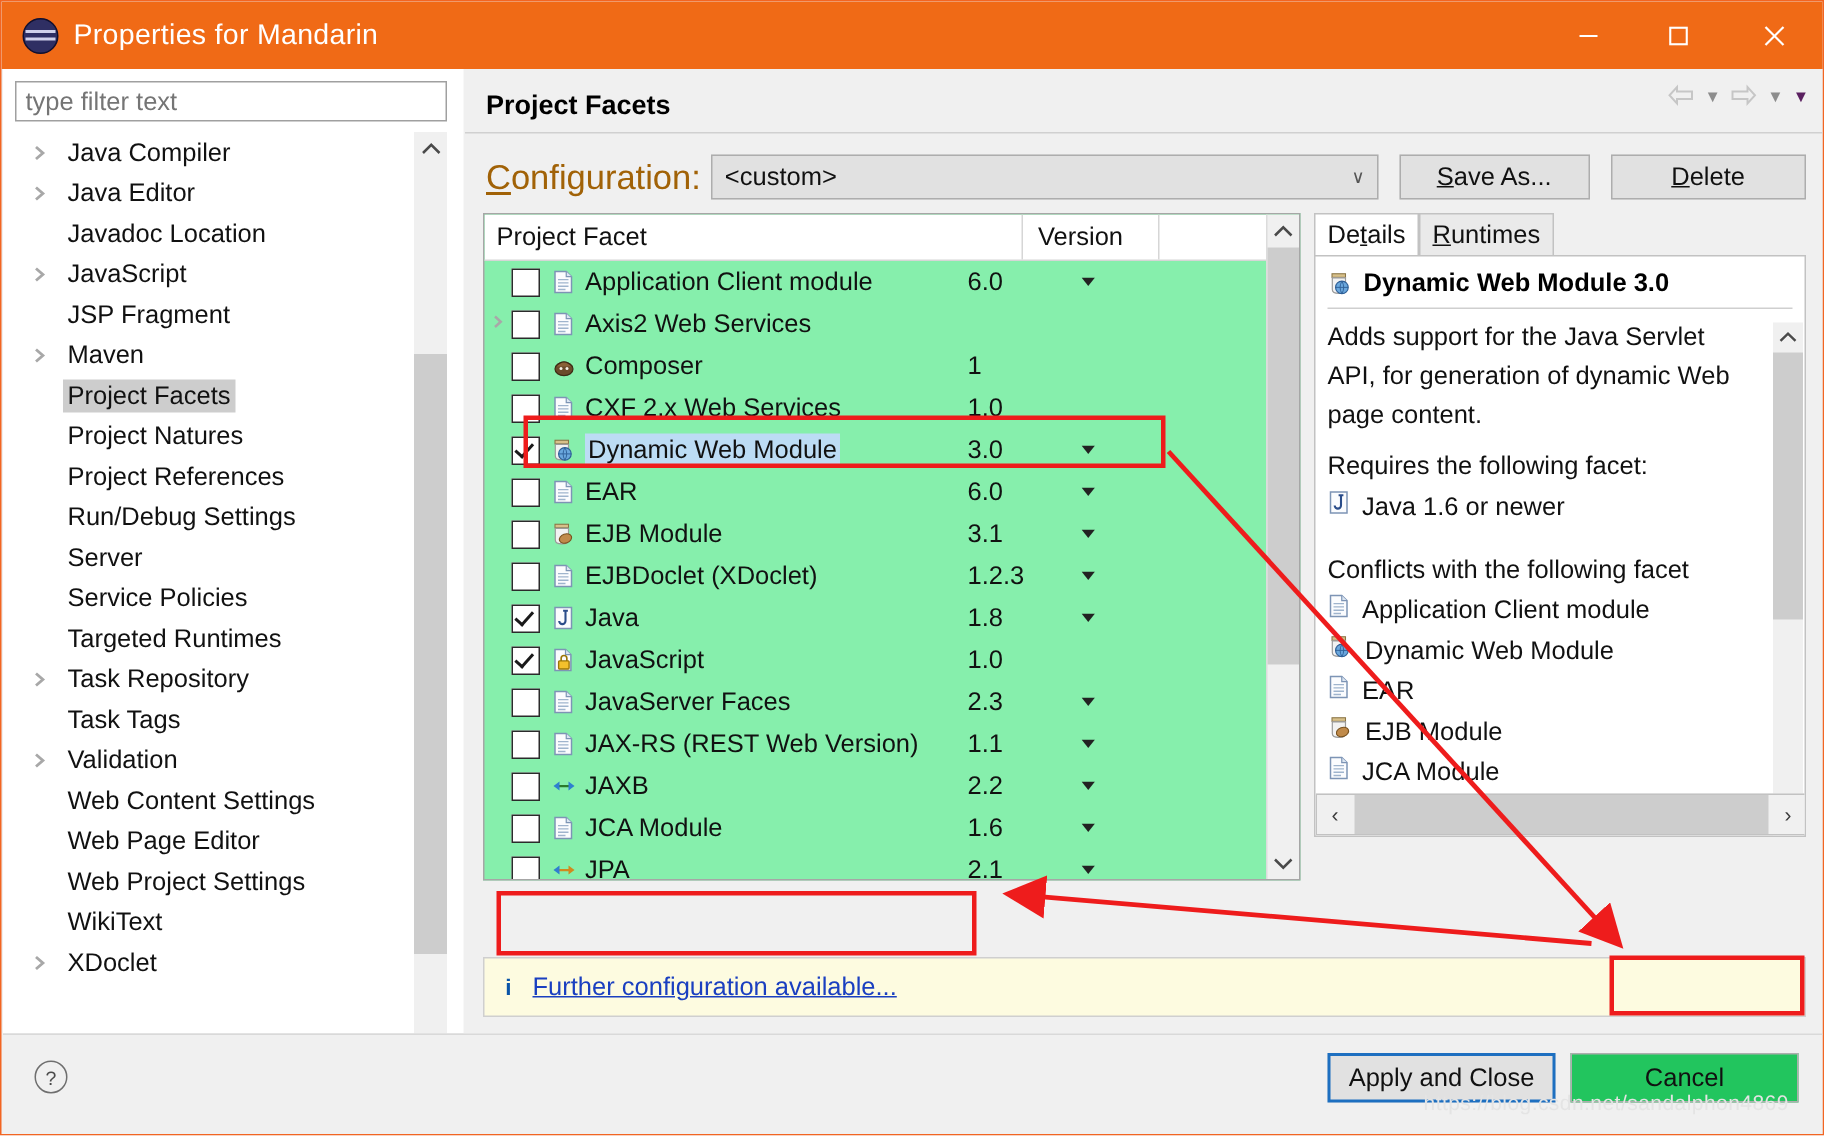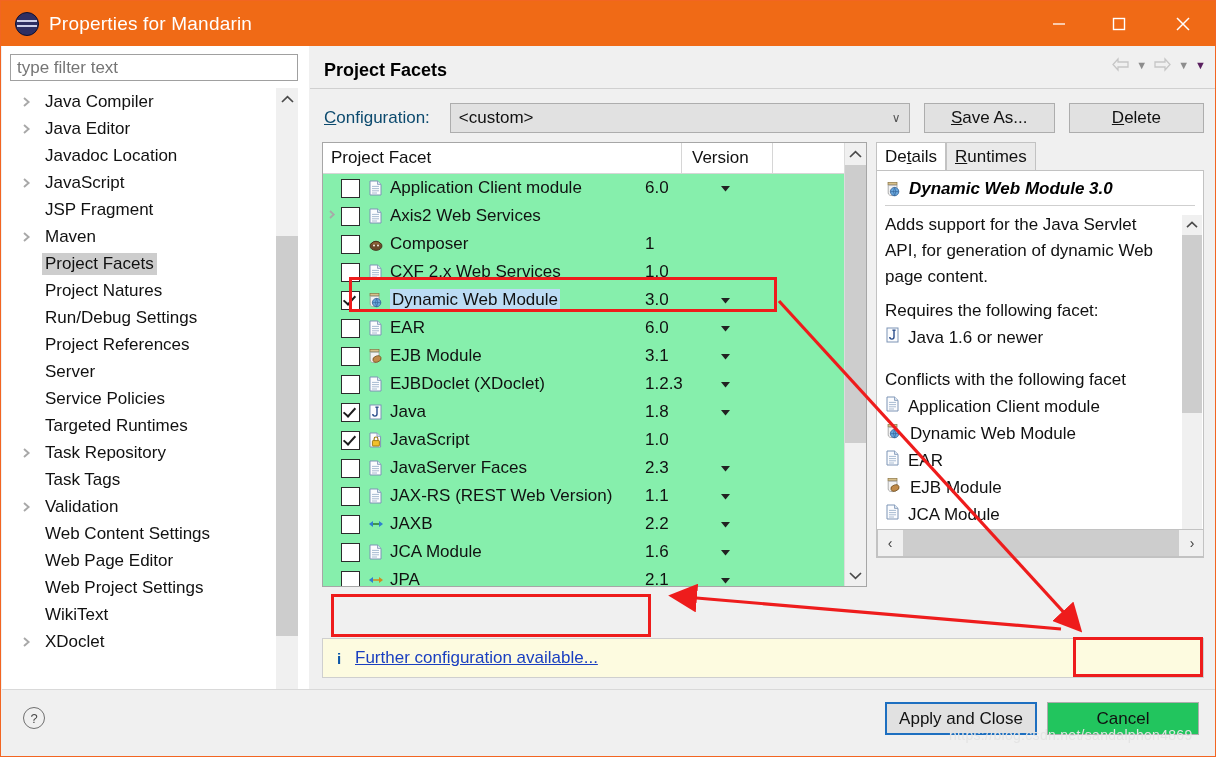--- a/index.html
+++ b/index.html
@@ -131,21 +131,21 @@
     position: absolute; left: 0; top: 42px; width: 906px; height: 1px;
     background: #d0d0d0;
   }
 
   
   #config-row {
     position: absolute; left: 14px; top: 56px;
     width: 880px; height: 32px;
     display: flex; align-items: center;
   }
-  #config-label { font-size: 17px; color: #0c4a6e; margin-right: 20px; }
+  #config-label { font-size: 23px; color: #a16207; margin-right: 7px; }
   #config-combo {
     width: 476px; height: 30px; box-sizing: border-box;
     background: #e1e1e1; border: 1px solid #adadad;
     display: flex; align-items: center; justify-content: space-between;
     padding: 0 8px; font-size: 17px; color: #111; gap: 16px;
   }
   #config-combo .chev { color: #555; font-size: 12px; }
   .gbtn {
     height: 30px; box-sizing: border-box;
     background: #e1e1e1; border: 1px solid #adadad;
@@ -234,21 +234,21 @@
     position: absolute; left: 0; top: 28px;
     width: 328px; height: 388px;
     box-sizing: border-box;
     background: #ffffff;
     border: 1px solid #c2c2c2;
     overflow: hidden;
   }
   #details-head {
     display: flex; align-items: center; gap: 7px;
     padding: 8px 8px 6px 8px;
-    font-size: 17px; font-weight: bold; color: #000; font-style: italic;
+    font-size: 17px; font-weight: bold; color: #000;
   }
   #details-rule { margin: 0 8px; height: 1px; background: #cfcfcf; }
   #details-content {
     padding: 6px 8px 0 8px;
     width: 280px;
   }
   .dpara {
     font-size: 17px; color: #111; line-height: 26px; margin-bottom: 8px;
   }
   .dline { font-size: 17px; color: #111; line-height: 26px; }
@@ -430,25 +430,25 @@
         <div class="tree-item selected">
           <span class="twisty"></span>
           <span class="tlabel">Project Facets</span>
         </div>
         <div class="tree-item">
           <span class="twisty"></span>
           <span class="tlabel">Project Natures</span>
         </div>
         <div class="tree-item">
           <span class="twisty"></span>
+          <span class="tlabel">Project References</span>
+        </div>
+        <div class="tree-item">
+          <span class="twisty"></span>
           <span class="tlabel">Run/Debug Settings</span>
-        </div>
-        <div class="tree-item">
-          <span class="twisty"></span>
-          <span class="tlabel">Project References</span>
         </div>
         <div class="tree-item">
           <span class="twisty"></span>
           <span class="tlabel">Server</span>
         </div>
         <div class="tree-item">
           <span class="twisty"></span>
           <span class="tlabel">Service Policies</span>
         </div>
         <div class="tree-item">

